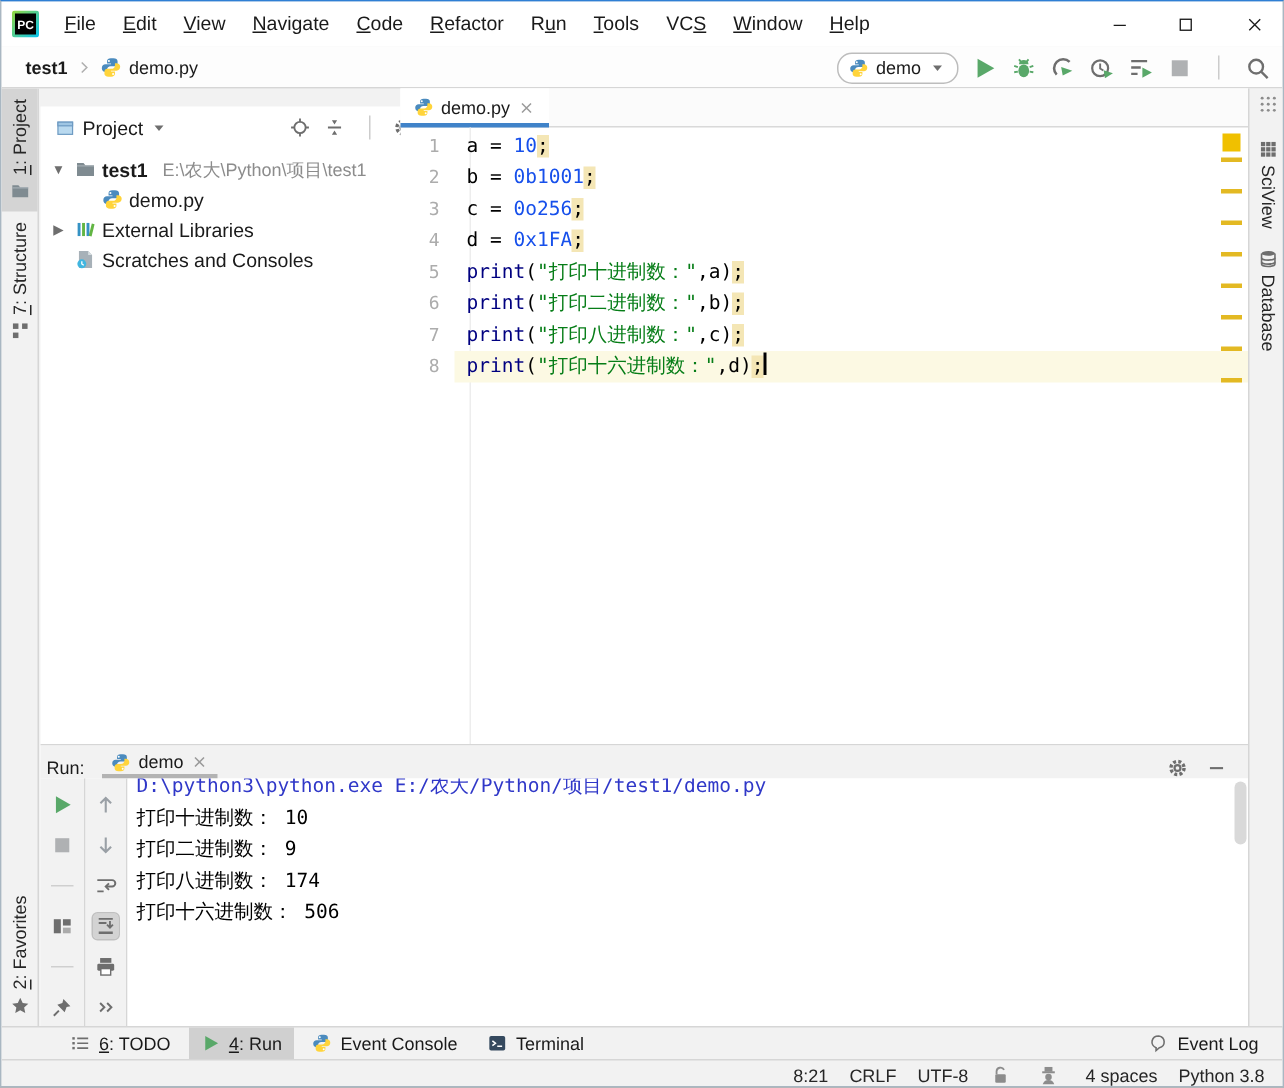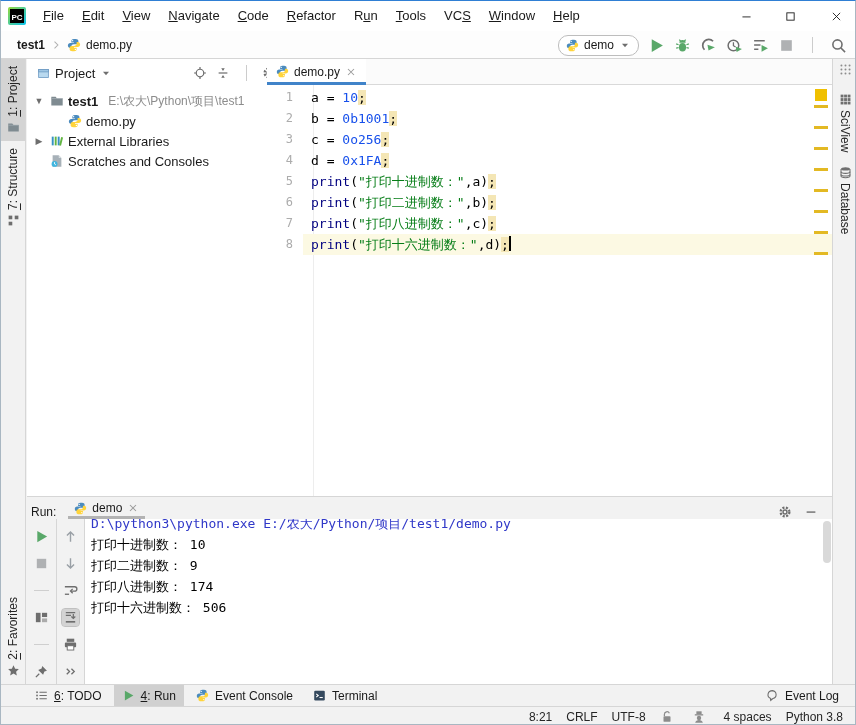--- a/index.html
+++ b/index.html
@@ -38,21 +38,21 @@
   .main{position:absolute;left:0;top:58px;width:856px;height:625px;}
   .stripe-left{position:absolute;left:0;top:0;width:25px;height:625px;background:#F2F2F2;border-right:1px solid #D6D6D6;display:flex;flex-direction:column;align-items:center;}
   .stripe-right{position:absolute;right:0;top:0;width:25px;height:625px;background:#F2F2F2;border-left:1px solid #D6D6D6;display:flex;flex-direction:column;align-items:center;padding-top:4px;gap:10px;}
   .stripe-bottom-group{margin-top:auto;display:flex;flex-direction:column;align-items:center;width:100%;}
   .vbtn{display:flex;flex-direction:column;align-items:center;gap:4px;padding:7px 0;width:100%;}
   .vbtn.active{background:#D4D4D4;}
   .vtext-l{writing-mode:vertical-rl;transform:rotate(180deg);font-size:12px;color:#262626;}
   .vtext-r{writing-mode:vertical-rl;font-size:12px;color:#262626;}
 
   
-  .project-panel{position:absolute;left:26px;top:0;width:281px;height:437px;background:#FFFFFF;border-right:1px solid #D6D6D6;}
+  .project-panel{position:absolute;left:26px;top:12px;width:281px;height:437px;background:#FFFFFF;border-right:1px solid #D6D6D6;}
   .pp-header{display:flex;align-items:center;height:28px;padding:0 8px 0 10px;font-size:13px;color:#1A1A1A;}
   .pp-title{display:flex;align-items:center;gap:5px;}
   .pp-icons{margin-left:auto;display:flex;align-items:center;gap:9px;}
   .tree{padding-top:4px;}
   .tree-row{display:flex;align-items:center;height:20px;padding-left:5px;font-size:13px;color:#1A1A1A;gap:4px;}
   .tree-row.ind1{padding-left:23px;}
   .tw{width:14px;font-size:9px;color:#6E6E6E;text-align:center;flex:none;}
   .tree-label.b{font-weight:bold;}
   .tree-path{color:#8C8C8C;margin-left:6px;font-size:12px;white-space:nowrap;overflow:hidden;}
 
@@ -91,21 +91,21 @@
   .rcol-b{left:30px;width:28px;}
   .rci{width:17px;height:17px;border-radius:3px;padding:1px;}
   .rci.active{background:#D3D3D3;outline:1px solid #C0C0C0;}
   .console{position:absolute;left:58px;top:0;right:0;bottom:0;background:#fff;overflow:hidden;}
   .console-inner{margin-top:-4px;padding-left:6px;}
   .cline{height:21px;line-height:21px;font:13px "DejaVu Sans Mono","DejaVu Sans",monospace;white-space:pre;color:#000;}
   .cline.sys{color:#3038C8;}
   .cscroll{position:absolute;right:1px;top:2px;width:8px;height:42px;background:#D9D9D9;border-radius:4px;}
 
   
-  .toolwin-bar{position:absolute;left:0;top:683px;width:100%;height:22px;background:#F2F2F2;border-top:1px solid #D6D6D6;display:flex;align-items:center;padding-left:26px;gap:4px;justify-content:flex-end;}
+  .toolwin-bar{position:absolute;left:0;top:683px;width:100%;height:22px;background:#F2F2F2;border-top:1px solid #D6D6D6;display:flex;align-items:center;padding-left:38px;gap:4px;justify-content:flex-end;}
   .bbtn{display:flex;align-items:center;gap:6px;height:22px;padding:0 8px;font-size:12px;color:#1A1A1A;}
   .bbtn.active{background:#D0D0D0;}
   .bbar-right{margin-left:auto;padding-right:16px;}
   .statusbar{position:absolute;left:0;top:705px;width:100%;height:20px;background:#F2F2F2;border-top:1px solid #D6D6D6;display:flex;align-items:center;font-size:12px;color:#262626;}
   .sb-msg{display:flex;align-items:center;gap:9px;padding-left:8px;}
   .sb-right{margin-left:auto;display:flex;align-items:center;gap:14px;padding-right:12px;}
   .sb-item{display:flex;align-items:center;gap:4px;}
 </style>
 </head>
 <body>

